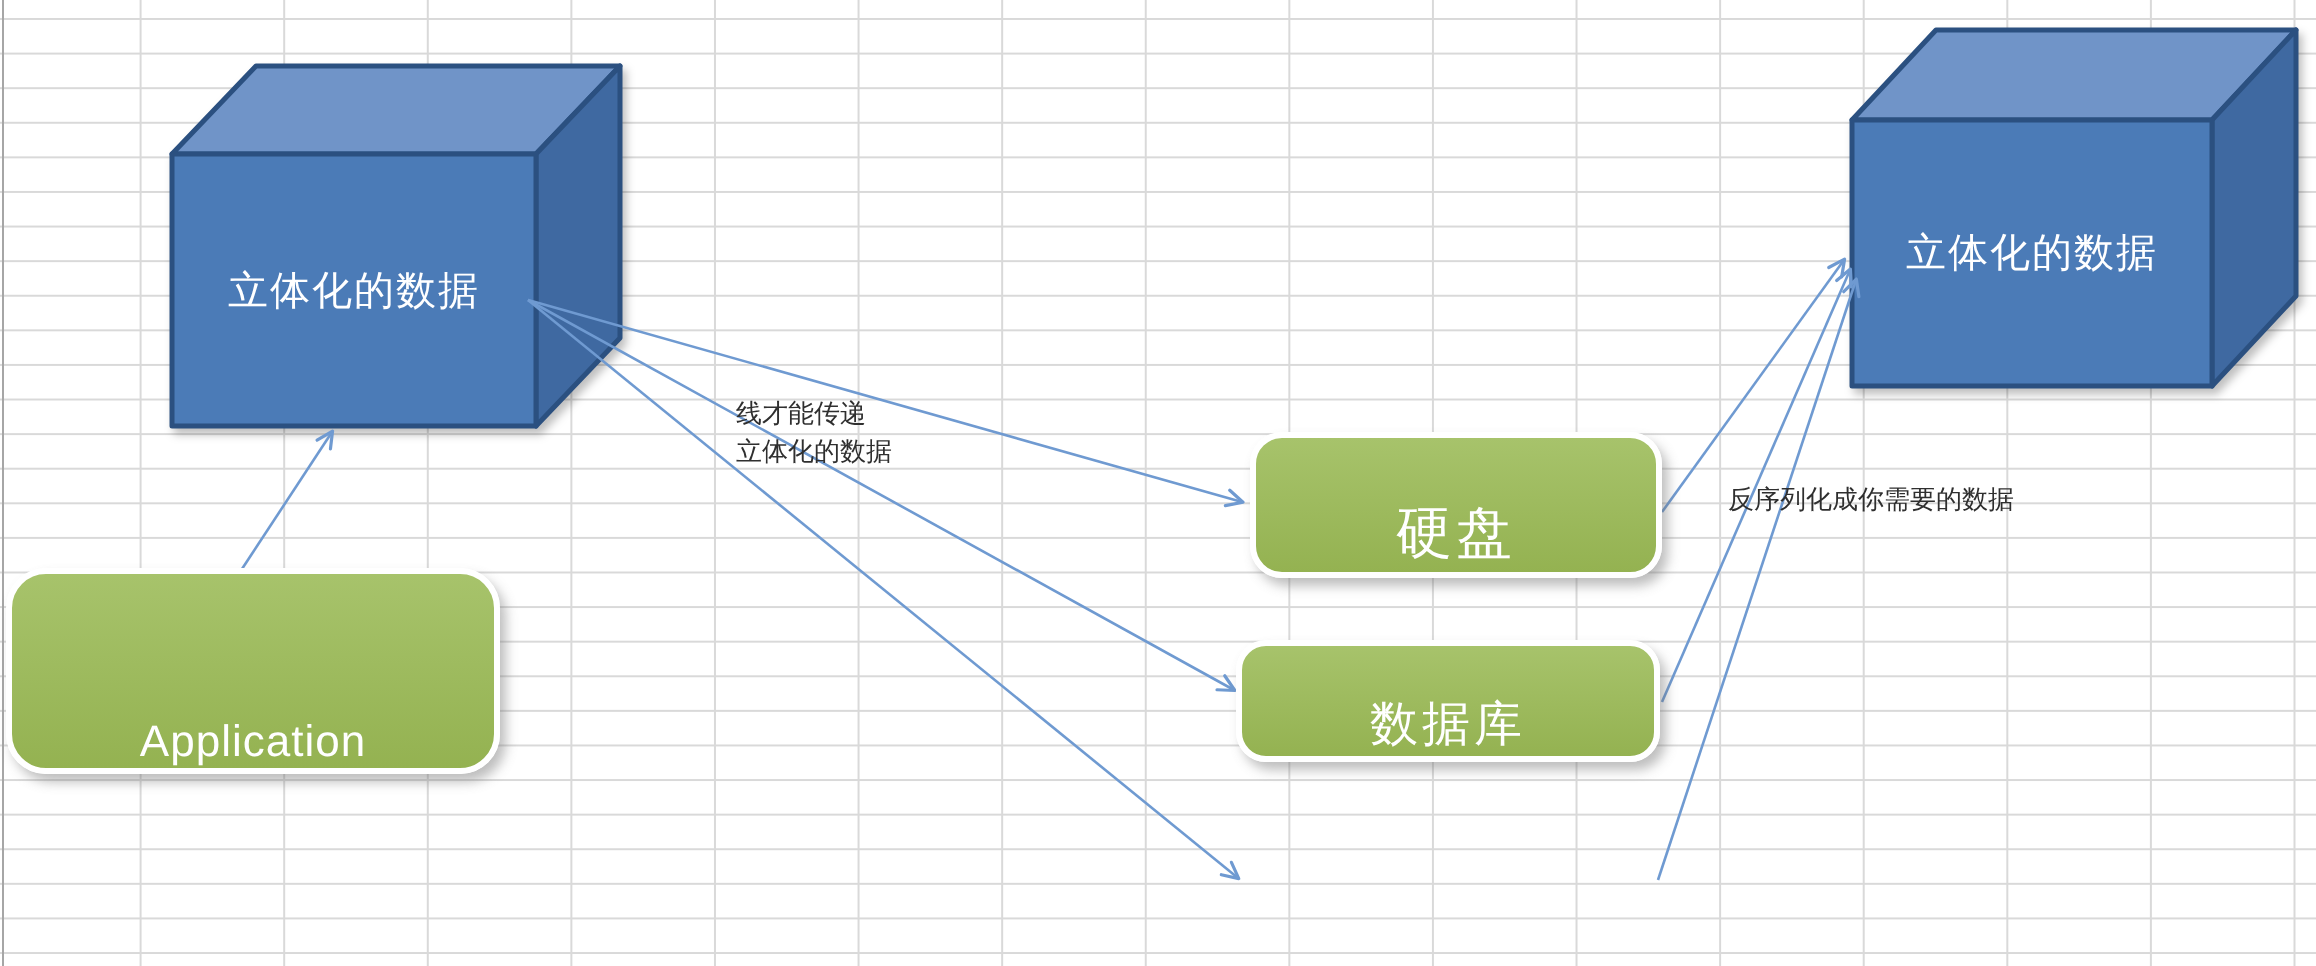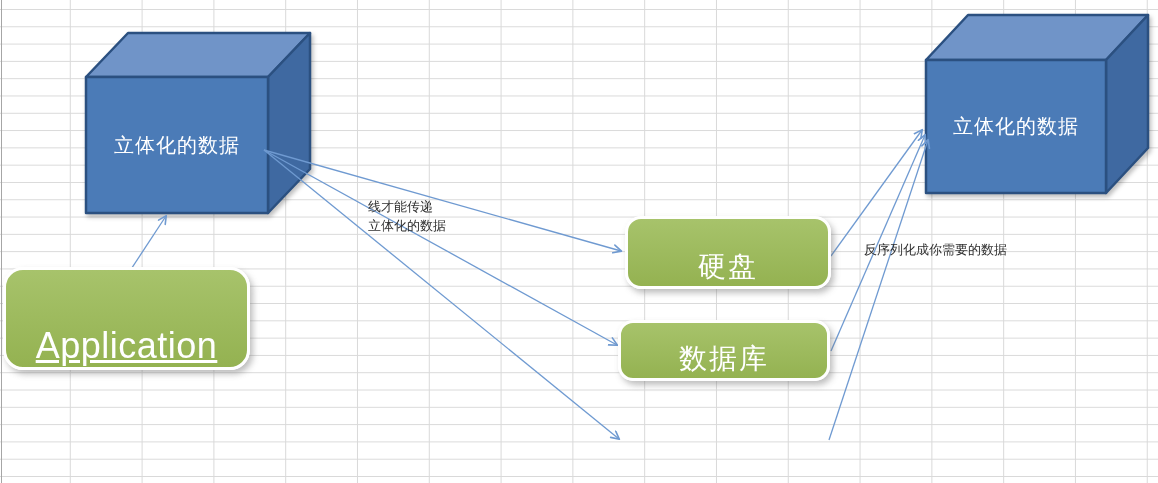--- a/index.html
+++ b/index.html
@@ -33,23 +33,23 @@
     position:absolute;
     box-sizing:border-box;
     background:linear-gradient(180deg,#a7c36b 0%,#94b251 100%);
     border:3px solid #ffffff;
     box-shadow:3px 4px 6px rgba(110,110,110,0.45);
     display:flex;align-items:flex-end;justify-content:center;
     color:#ffffff;
   }
   .green-box .lbl{letter-spacing:2px;}
   .box-hard-disk   {left:625px;top:216px;width:206px;height:73px;border-radius:16px;font-size:28px;}
-  .box-database    {left:618px;top:320px;width:212px;height:61px;border-radius:15px;font-size:28px;}
+  .box-database    {left:618px;top:320px;width:212px;height:61px;border-radius:15px;font-size:24px;}
   .box-other-prog  {left:618px;top:404px;width:212px;height:70px;border-radius:15px;font-size:28px;}
-  .box-application {left:3px;top:267px;width:247px;height:103px;border-radius:20px;font-size:36px;text-decoration:underline;}
+  .box-application {left:3px;top:284px;width:247px;height:103px;border-radius:20px;font-size:22px;}
   .box-application .lbl{letter-spacing:0.5px;}
   .note{
     position:absolute;
     color:#2f2f2f;
     font-size:13px;
     line-height:18.5px;
     white-space:nowrap;
   }
   .note-serialize{left:368px;top:198px;}
   .note-deserialize{left:851px;top:241px;margin-left:13px;}

